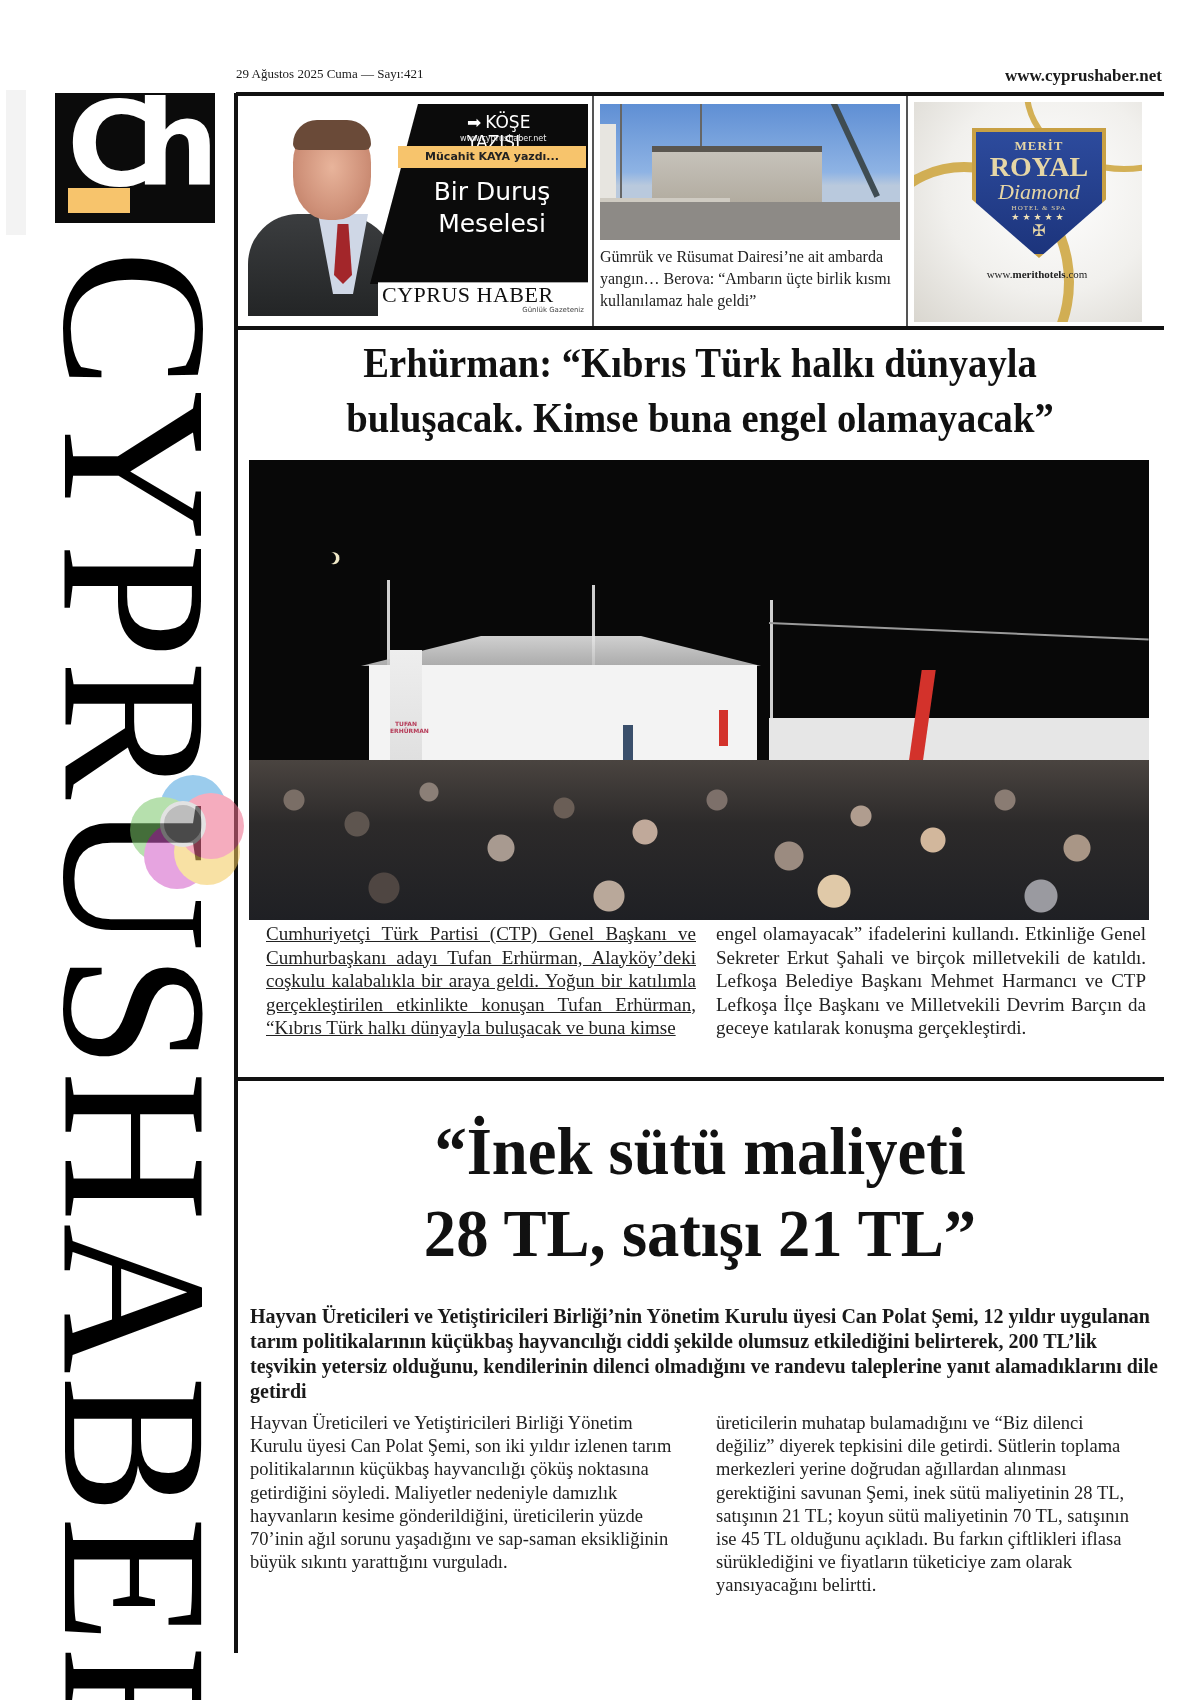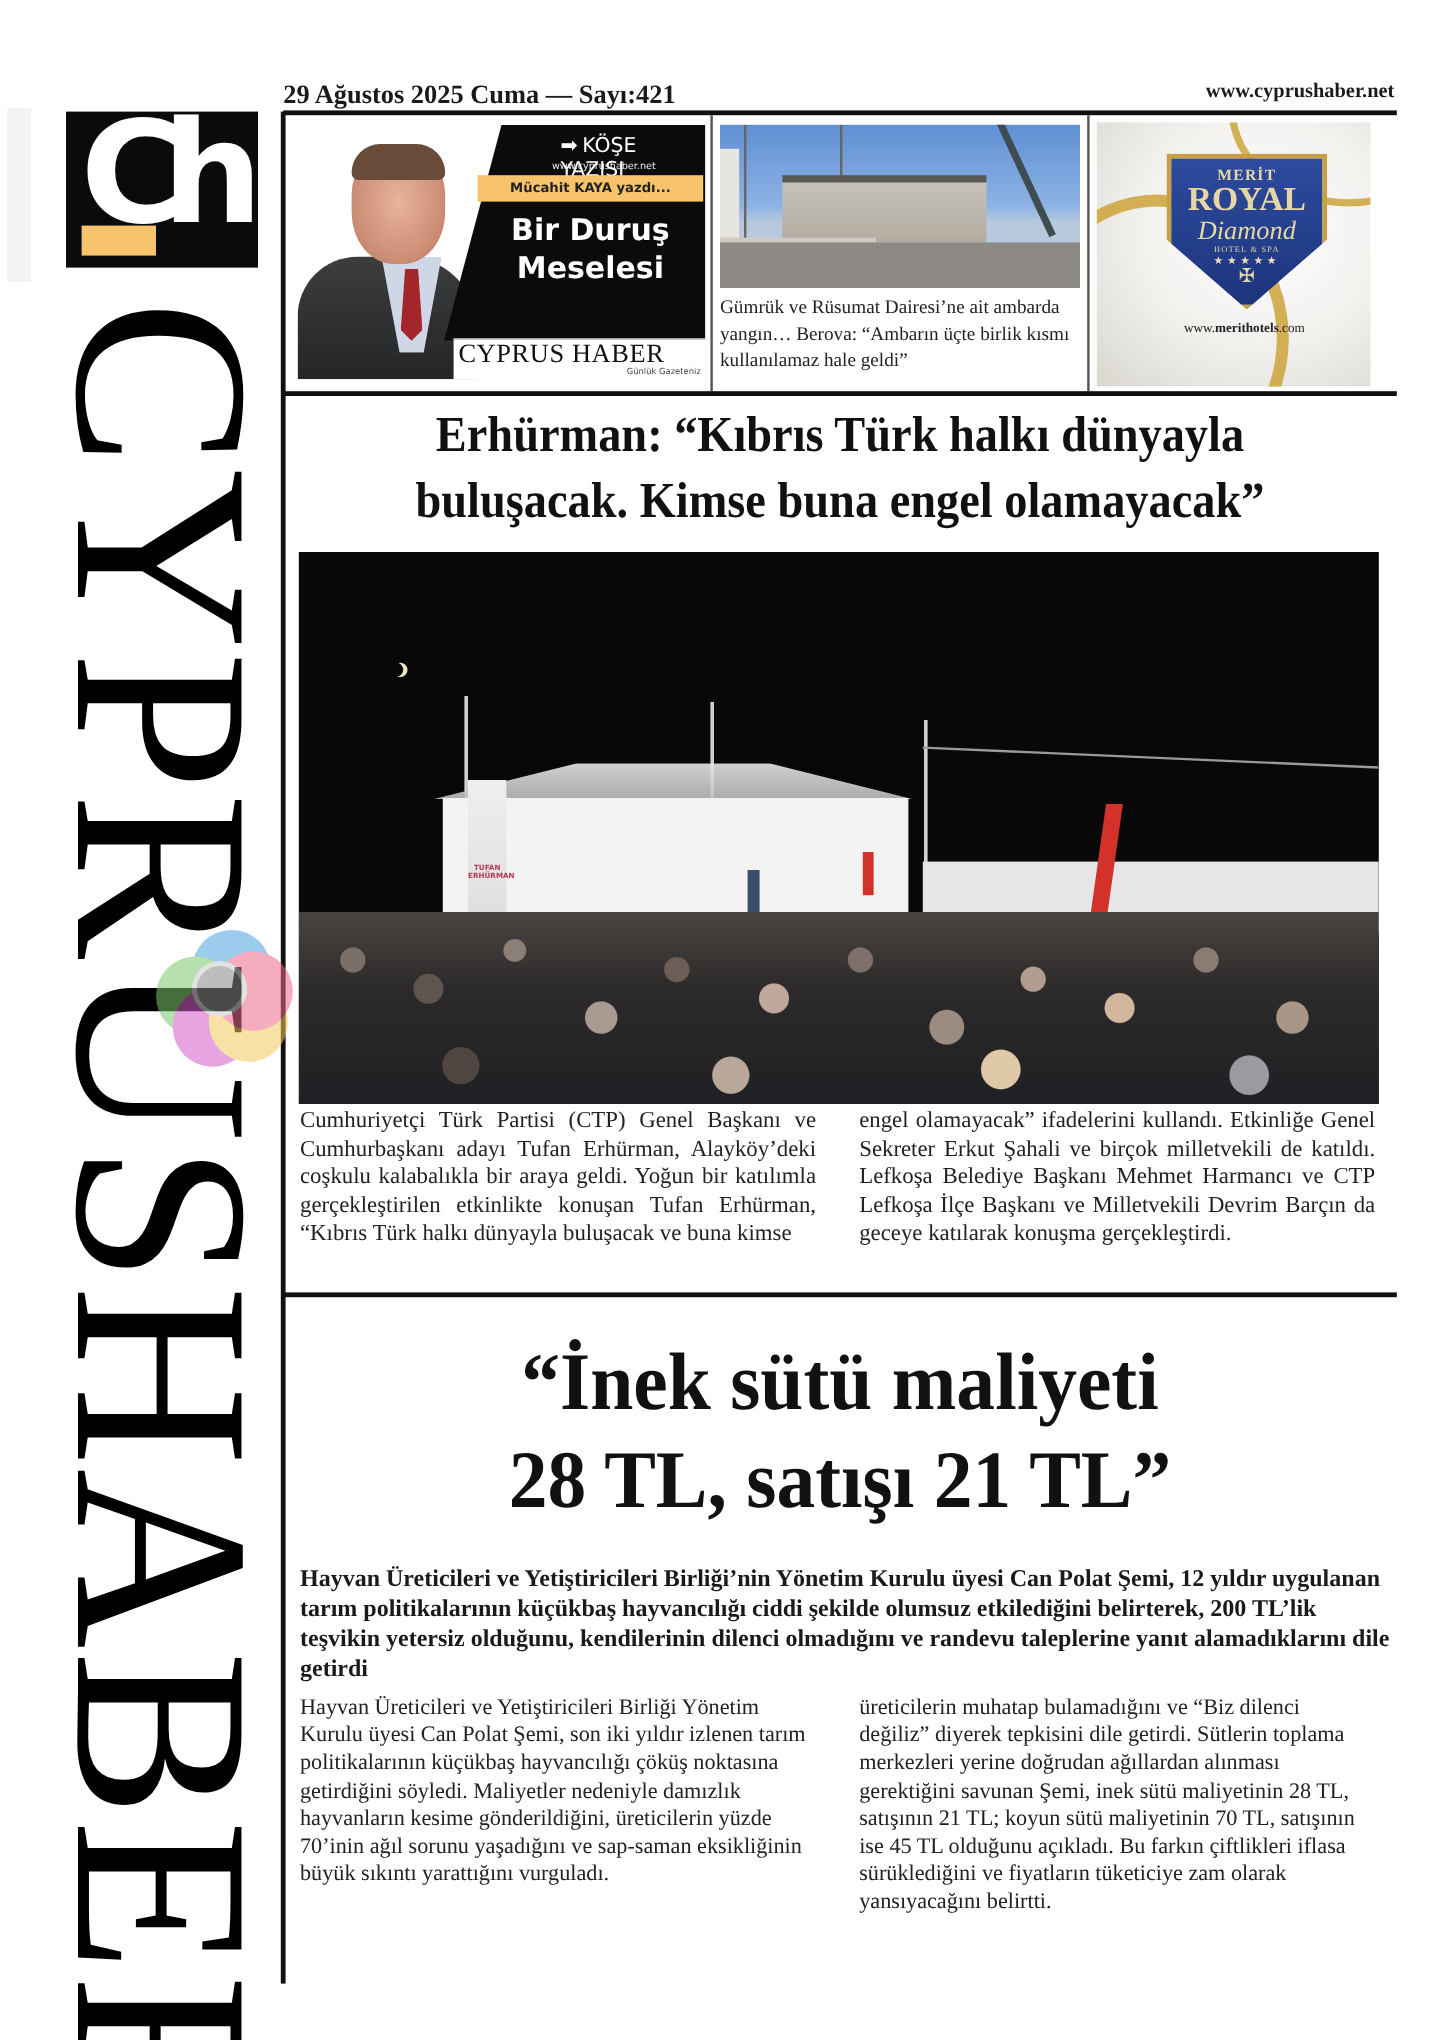--- a/index.html
+++ b/index.html
@@ -22,40 +22,40 @@
       transform-origin: 0 0;
       transform: translate(170px, 0) rotate(90deg);
       font-family: "Liberation Serif", serif;
       font-size: 208px; line-height: 170px; letter-spacing: 2px;
       color: #000; white-space: nowrap;
       display: flex; justify-content: space-between;
     }
     .vrule { position: absolute; left: 234px; top: 93px; width: 4px; height: 1560px; background: #111; }
 
     
-    .dateline { position: absolute; left: 236px; top: 66px; font-size: 22px; font-weight: bold; }
+    .dateline { position: absolute; left: 236px; top: 66px; font-size: 13px; font-weight: normal; }
     .site-url { position: absolute; right: 40px; top: 66px; font-size: 17px; font-weight: bold; }
     .top-rule { position: absolute; left: 236px; top: 92px; width: 928px; height: 4px; background: #111; }
     .sep-v { position: absolute; width: 2px; background: #555; }
     .mid-rule { position: absolute; left: 236px; top: 326px; width: 928px; height: 4px; background: #111; }
 
     
     .column-ad { position: absolute; left: 248px; top: 104px; width: 340px; height: 212px; background: #fff; overflow: hidden; }
     .person { position: absolute; left: 0; top: 0; width: 150px; height: 212px; }
     .person-head { position: absolute; left: 45px; top: 20px; width: 78px; height: 96px; background: radial-gradient(ellipse at 50% 45%, #e8b49b 0%, #cf9179 60%, #b9785f 100%); border-radius: 40% 40% 45% 45%; }
     .person-hair { position: absolute; left: 45px; top: 16px; width: 78px; height: 30px; background: #6a4a38; border-radius: 40px 40px 10px 10px; }
     .person-body { position: absolute; left: 0; top: 110px; width: 150px; height: 102px; background: linear-gradient(180deg,#3b3d3f,#232526); border-radius: 50px 60px 0 0; }
     .person-shirt { position: absolute; left: 70px; top: 110px; width: 50px; height: 80px; background: #cfd7e6; clip-path: polygon(0 0,100% 0,70% 100%,30% 100%); }
     .person-tie { position: absolute; left: 86px; top: 120px; width: 18px; height: 60px; background: #a3262a; clip-path: polygon(20% 0,80% 0,100% 85%,50% 100%,0 85%); }
     .ad-black { position: absolute; left: 122px; top: 0; width: 218px; height: 180px; background: #0b0b0b; clip-path: polygon(22% 0,100% 0,100% 100%,0 100%); }
     .kose { position: absolute; left: 190px; top: 8px; color: #fff; font-family: "DejaVu Sans", sans-serif; font-size: 17px; margin-left: 29px; }
     .kose-arrow { display: inline-block; font-size: 17px; margin-right: 4px; }
     .kose-url { position: absolute; left: 212px; top: 30px; color: #eee; font-size: 8px; font-family: "DejaVu Sans", sans-serif; }
     .author-band { position: absolute; left: 150px; top: 42px; width: 188px; height: 22px; background: #f7c46c; color: #222; font-family: "DejaVu Sans", sans-serif; font-size: 11px; font-weight: bold; text-align: center; line-height: 22px; }
-    .col-title { position: absolute; left: 150px; top: 72px; width: 188px; color: #fff; font-family: "DejaVu Sans", sans-serif; font-weight: bold; font-size: 25px; line-height: 32px; text-align: center; }
+    .col-title { position: absolute; left: 150px; top: 72px; width: 188px; color: #fff; font-family: "DejaVu Sans", sans-serif; font-weight: normal; font-size: 25px; line-height: 32px; text-align: center; }
     .brand-box { position: absolute; left: 130px; top: 178px; width: 210px; height: 34px; background: #fff; border-top: 1px solid #aaa; }
     .brand-name { position: absolute; left: 4px; top: 0; font-family: "Liberation Serif", serif; font-size: 22px; line-height: 24px; letter-spacing: 0.5px; color: #111; }
     .brand-sub { position: absolute; right: 4px; top: 23px; font-family: "DejaVu Sans", sans-serif; font-size: 7px; color: #444; }
 
     
     .news-photo { position: absolute; left: 600px; top: 104px; width: 300px; height: 136px; overflow: hidden; background: linear-gradient(180deg,#5f8fd4 0%,#8eb3e4 50%,#b9c9dd 60%); }
     .np-building { position: absolute; left: 52px; top: 42px; width: 170px; height: 56px; background: linear-gradient(180deg,#c6c2ba,#b2aca0); border-top: 6px solid #5a5650; }
     .np-ground { position: absolute; left: 0; top: 98px; width: 300px; height: 38px; background: #8d8a86; }
     .np-wall { position: absolute; left: 0; top: 94px; width: 130px; height: 12px; background: #cfcbc2; }
     .np-crane { position: absolute; left: 228px; top: -6px; width: 6px; height: 110px; background: #3f4c52; transform: rotate(-25deg); transform-origin: top left; }
@@ -240,21 +240,21 @@
 
 <div class="watermark">
   <div class="wm-c" style="left:30px;top:0;background:#4aa3e0;"></div>
   <div class="wm-c" style="left:0;top:22px;background:#7cc86b;"></div>
   <div class="wm-c" style="left:14px;top:48px;background:#d25bc7;"></div>
   <div class="wm-c" style="left:44px;top:44px;background:#f4c95a;"></div>
   <div class="wm-c" style="left:48px;top:18px;background:#ee6a8a;"></div>
   <div class="wm-c" style="left:30px;top:26px;width:46px;height:46px;background:#888;border:4px solid #ccc;"></div>
 </div>
 
-<div class="lead-col" style="left:250px;">Cumhuriyetçi Türk Partisi (CTP) Genel Başkanı ve Cumhurbaşkanı adayı Tufan Erhürman, Alayköy’deki coşkulu kalabalıkla bir araya geldi. Yoğun bir katılımla gerçekleştirilen etkinlikte konuşan Tufan Erhürman, “Kıbrıs Türk halkı dünyayla buluşacak ve buna kimse</div>
+<div class="lead-col" style="left:266px;text-decoration:underline;">Cumhuriyetçi Türk Partisi (CTP) Genel Başkanı ve Cumhurbaşkanı adayı Tufan Erhürman, Alayköy’deki coşkulu kalabalıkla bir araya geldi. Yoğun bir katılımla gerçekleştirilen etkinlikte konuşan Tufan Erhürman, “Kıbrıs Türk halkı dünyayla buluşacak ve buna kimse</div>
 <div class="lead-col" style="left:716px;">engel olamayacak” ifadelerini kullandı. Etkinliğe Genel Sekreter Erkut Şahali ve birçok milletvekili de katıldı. Lefkoşa Belediye Başkanı Mehmet Harmancı ve CTP Lefkoşa İlçe Başkanı ve Milletvekili Devrim Barçın da geceye katılarak konuşma gerçekleştirdi.</div>
 <div class="rule-sep"></div>
 
 <div class="headline2">
   <div>“İnek sütü maliyeti</div>
   <div>28 TL, satışı 21 TL”</div>
 </div>
 <div class="deck">Hayvan Üreticileri ve Yetiştiricileri Birliği’nin Yönetim Kurulu üyesi Can Polat Şemi, 12 yıldır uygulanan tarım politikalarının küçükbaş hayvancılığı ciddi şekilde olumsuz etkilediğini belirterek, 200 TL’lik teşvikin yetersiz olduğunu, kendilerinin dilenci olmadığını ve randevu taleplerine yanıt alamadıklarını dile getirdi</div>
 <div class="body-col" style="left:250px;">
   <p>Hayvan Üreticileri ve Yetiştiricileri Birliği Yönetim Kurulu üyesi Can Polat Şemi, son iki yıldır izlenen tarım politikalarının küçükbaş hayvancılığı çöküş noktasına getirdiğini söyledi. Maliyetler nedeniyle damızlık hayvanların kesime gönderildiğini, üreticilerin yüzde 70’inin ağıl sorunu yaşadığını ve sap-saman eksikliğinin büyük sıkıntı yarattığını vurguladı.</p>

